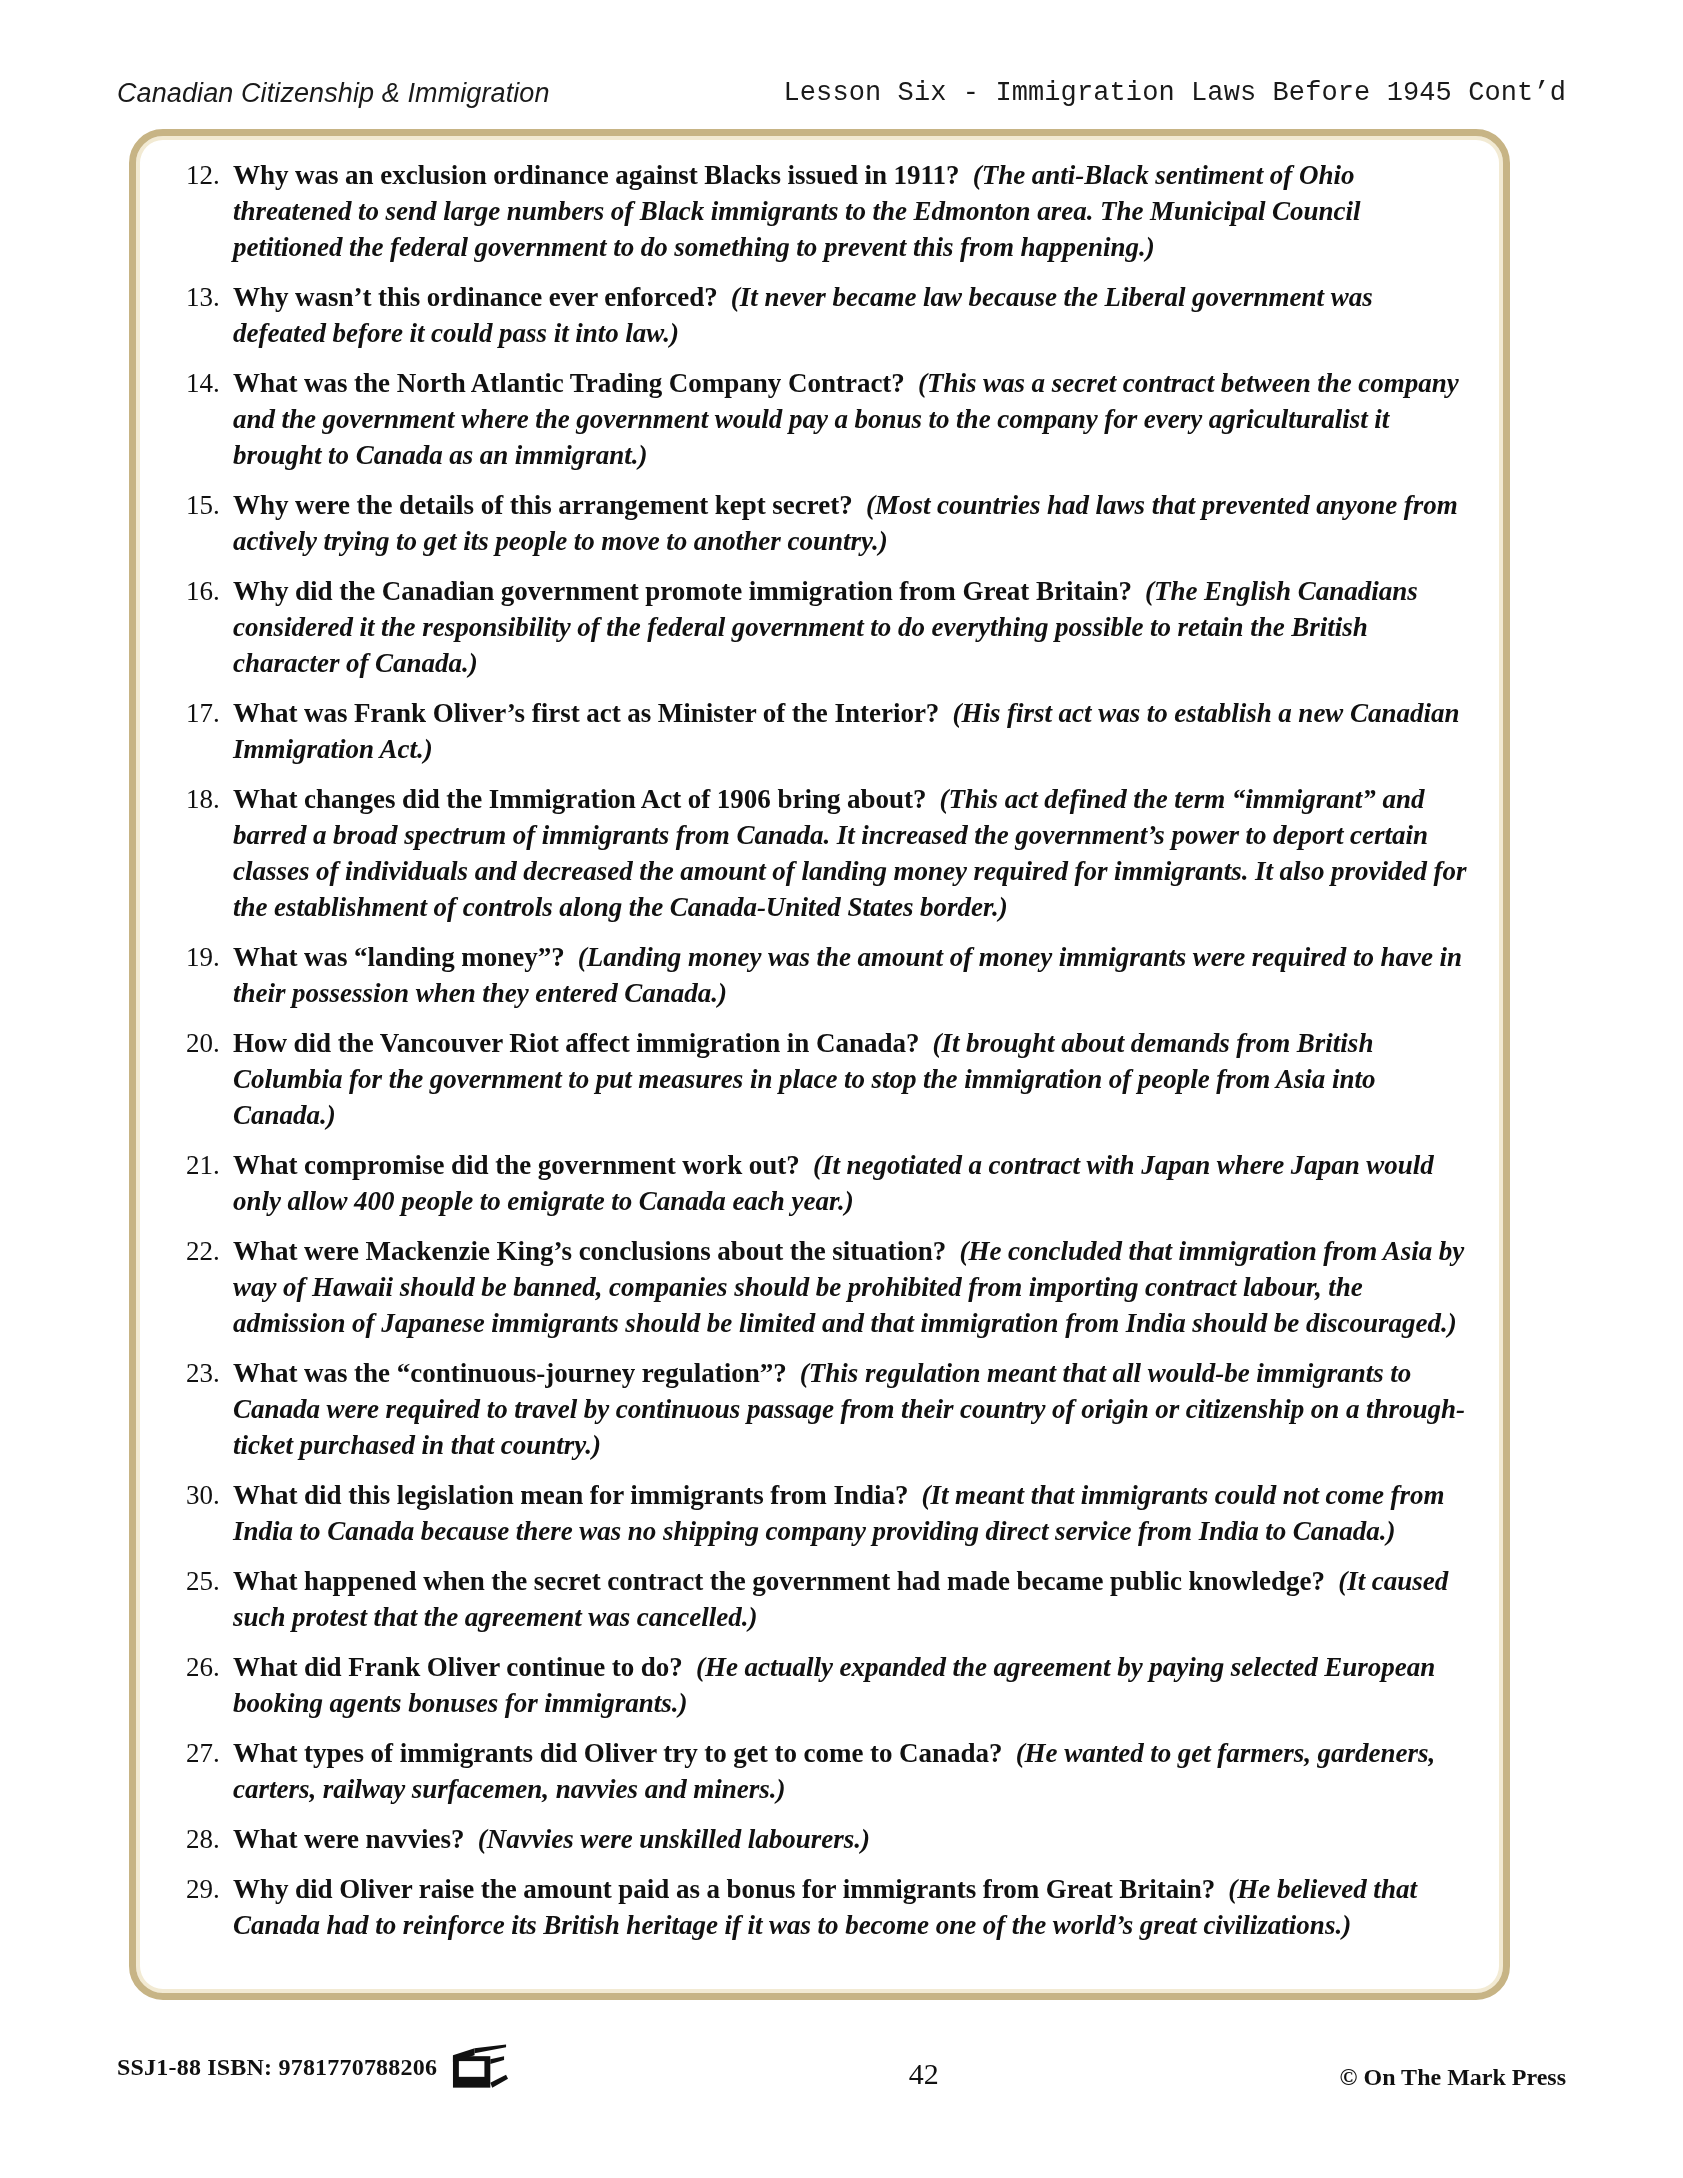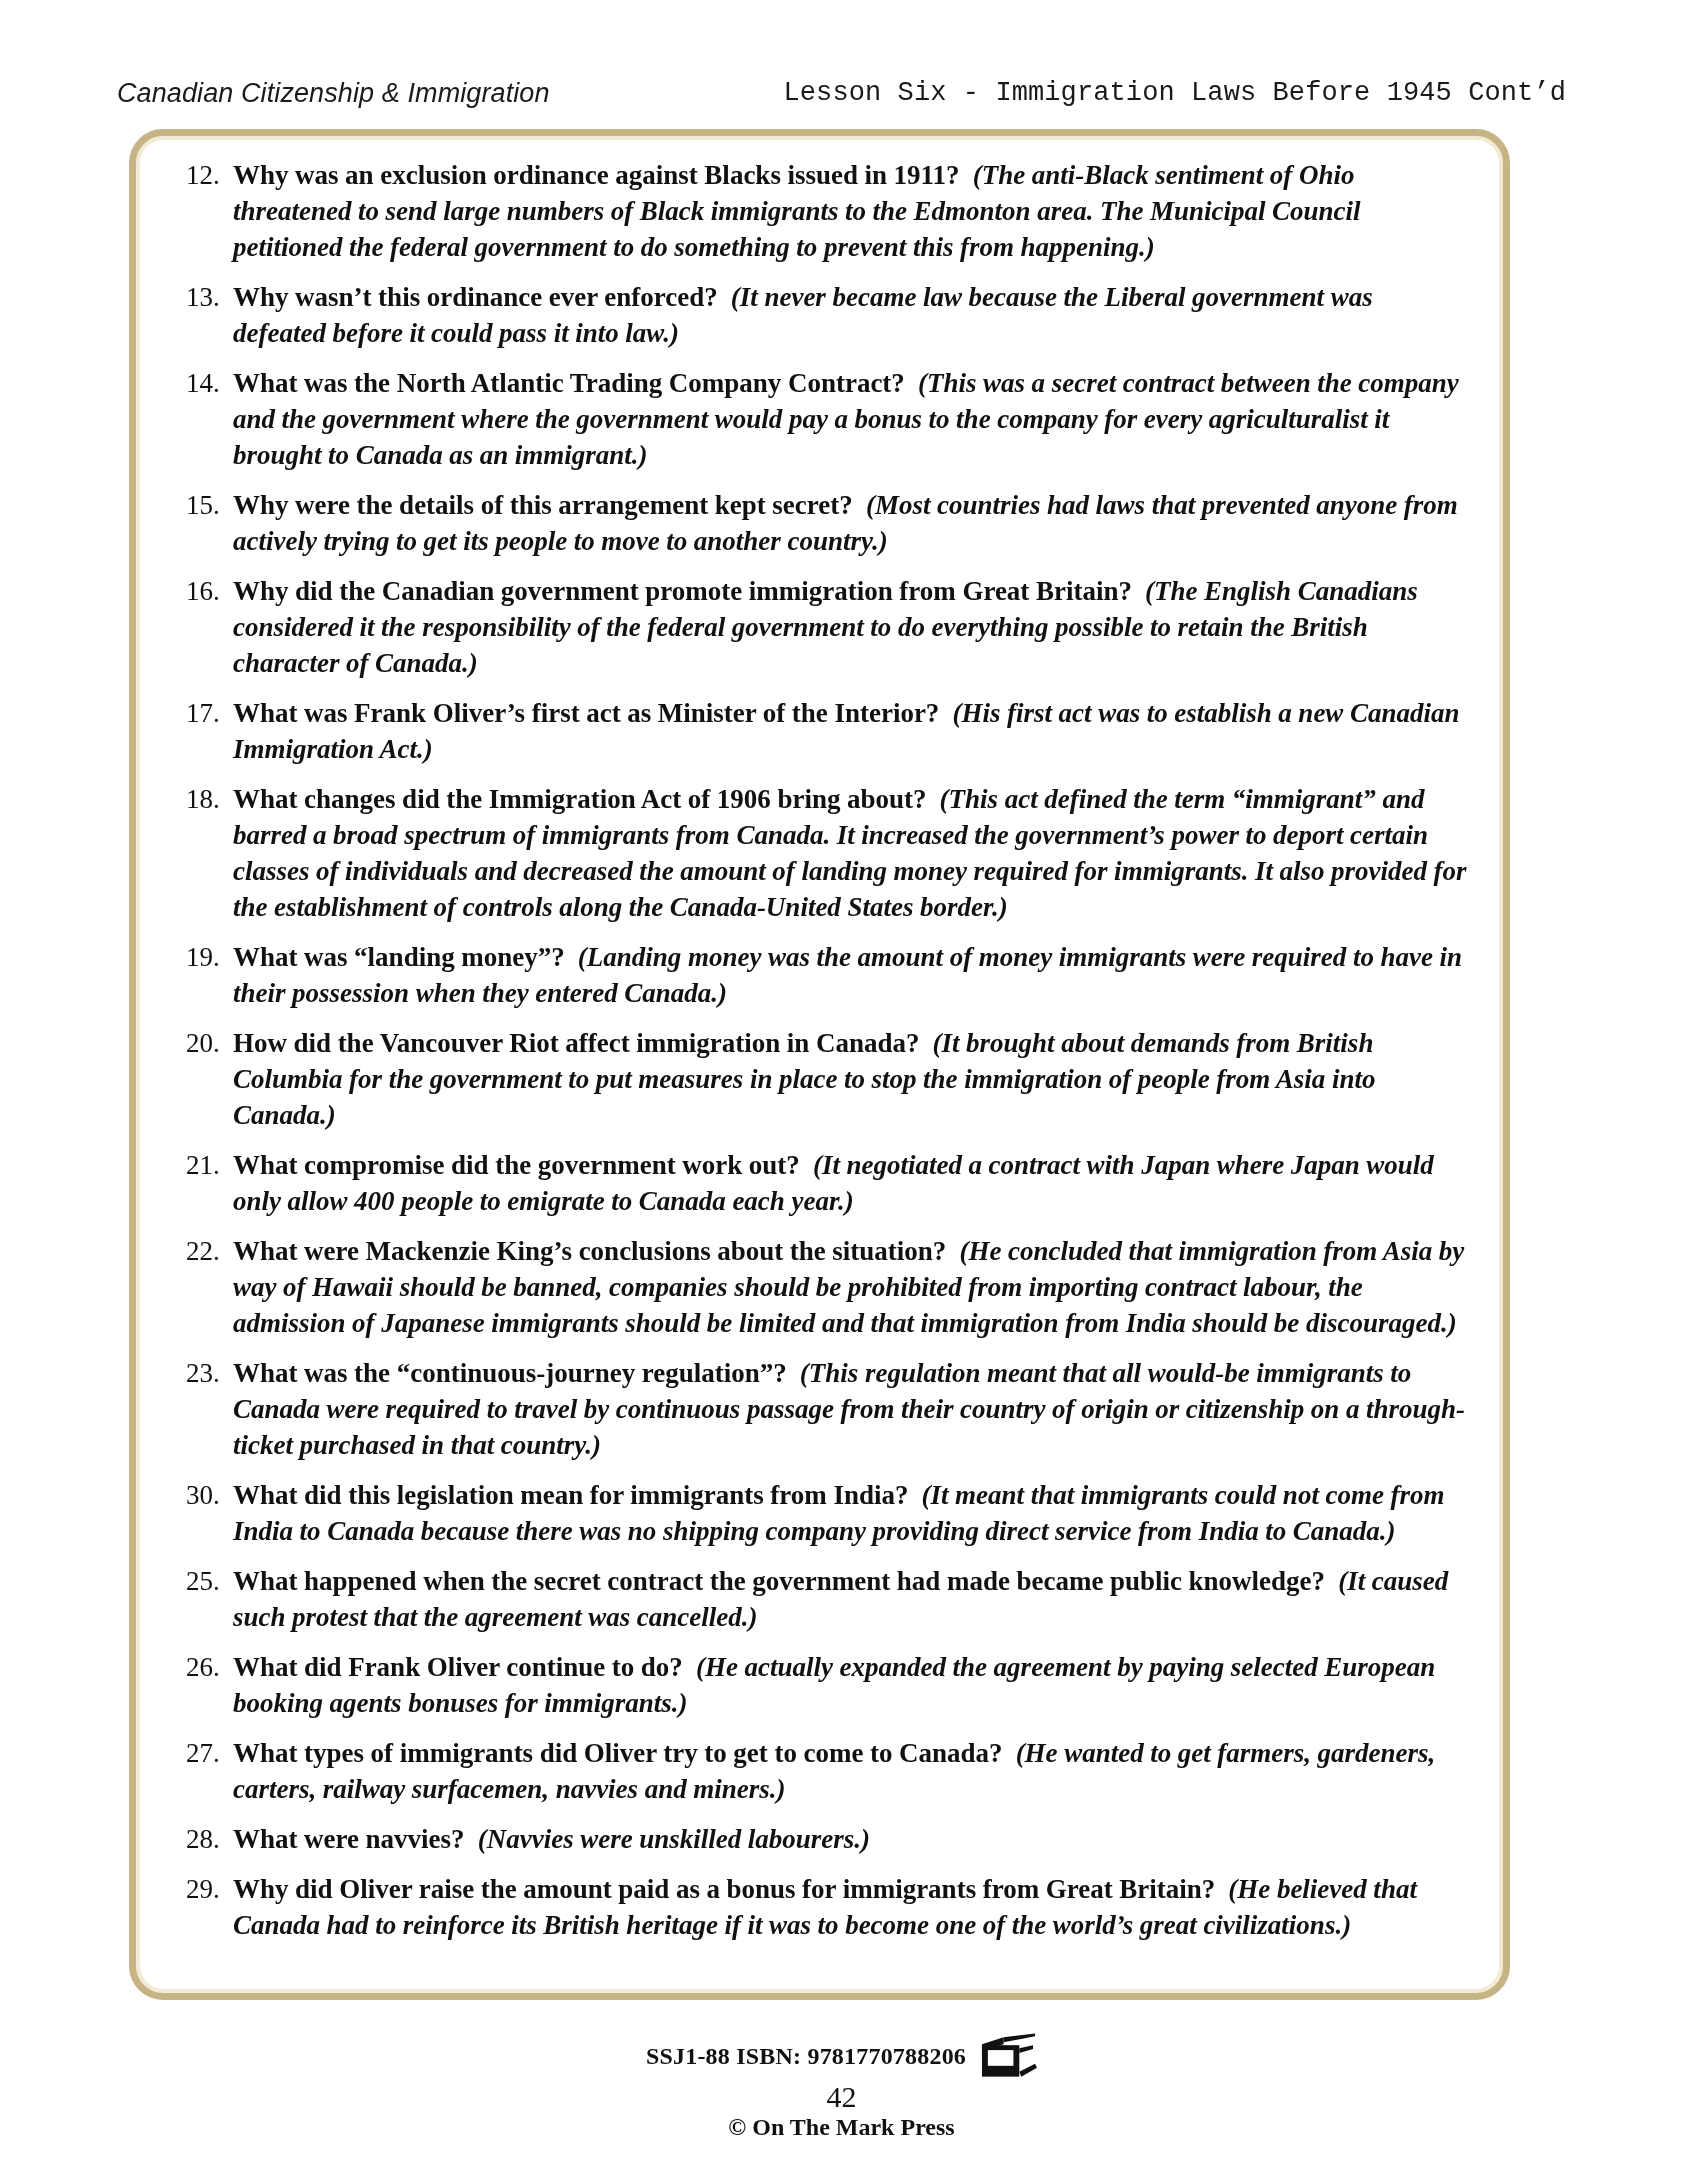--- a/index.html
+++ b/index.html
@@ -103,22 +103,21 @@
   }
 
   
   .footer {
     position: absolute;
     left: 117px;
     right: 117px;
     top: 2032px;
     height: 59px;
     display: flex;
-    align-items: center;
-    flex-direction: column;
+    align-items: flex-end;
   }
   .footer-left {
     display: flex;
     align-items: center;
     gap: 14px;
     flex: 0 0 auto;
   }
   .footer-code {
     font-size: 24px;
     font-weight: bold;

